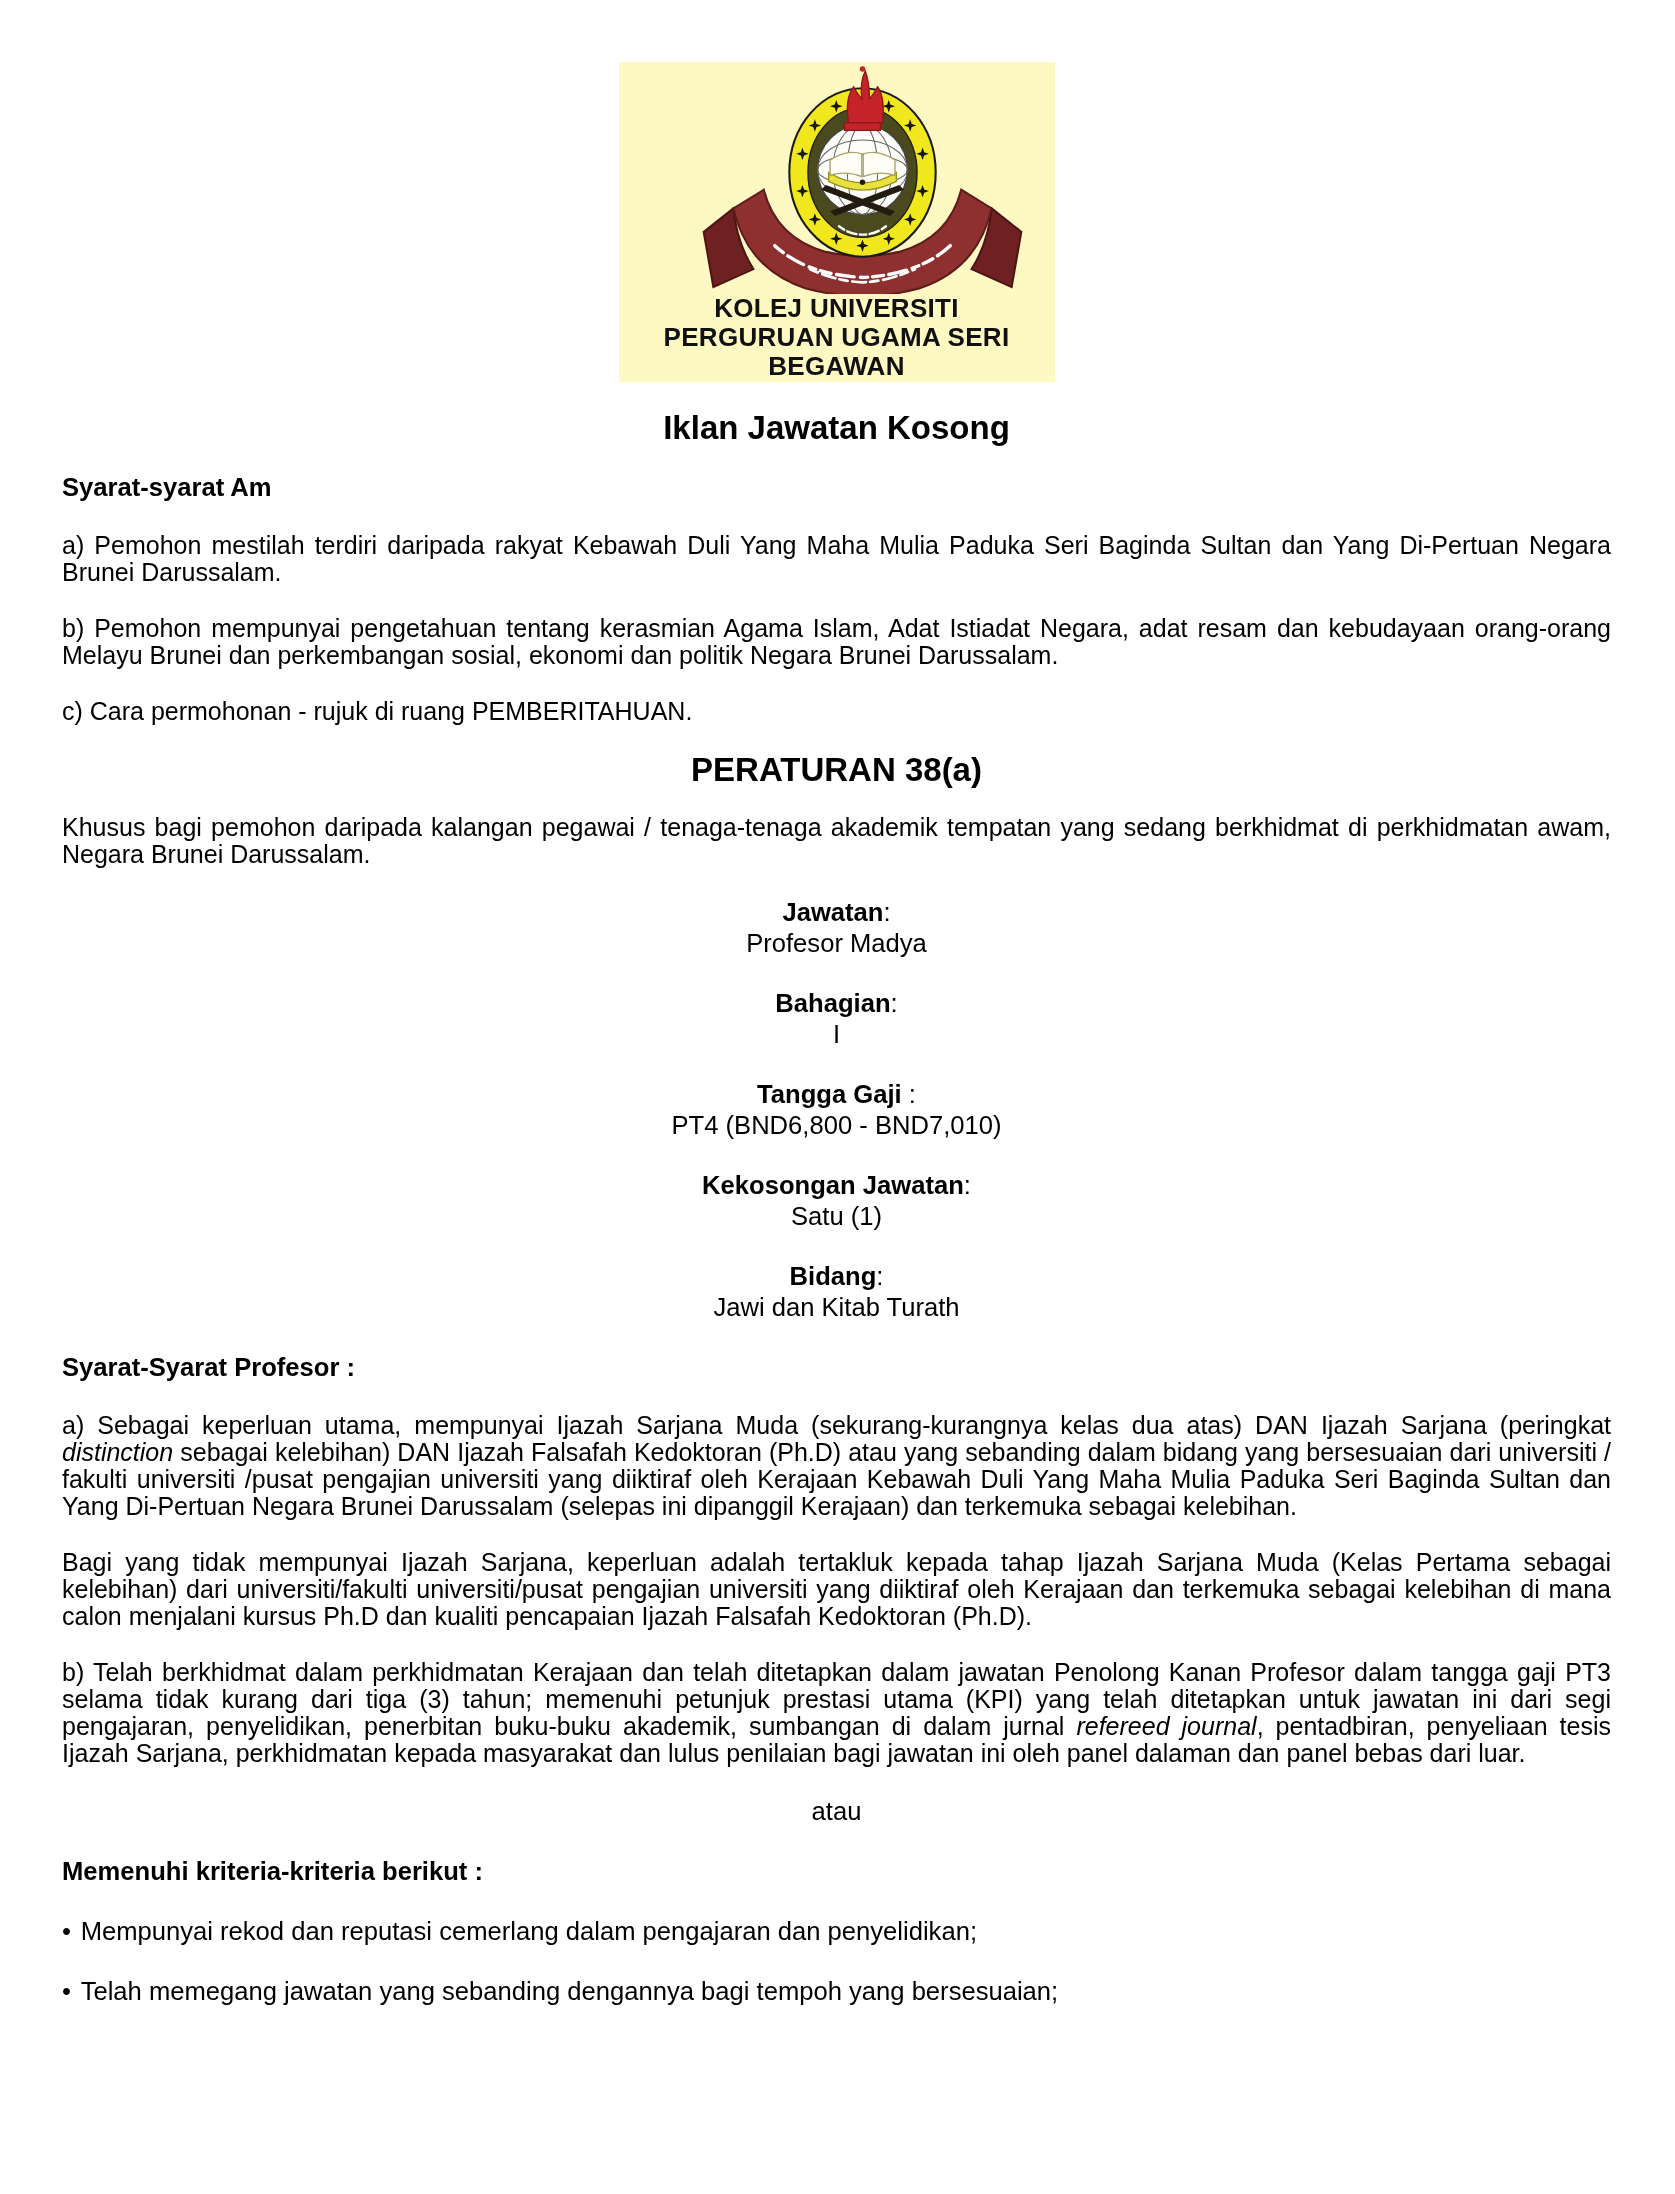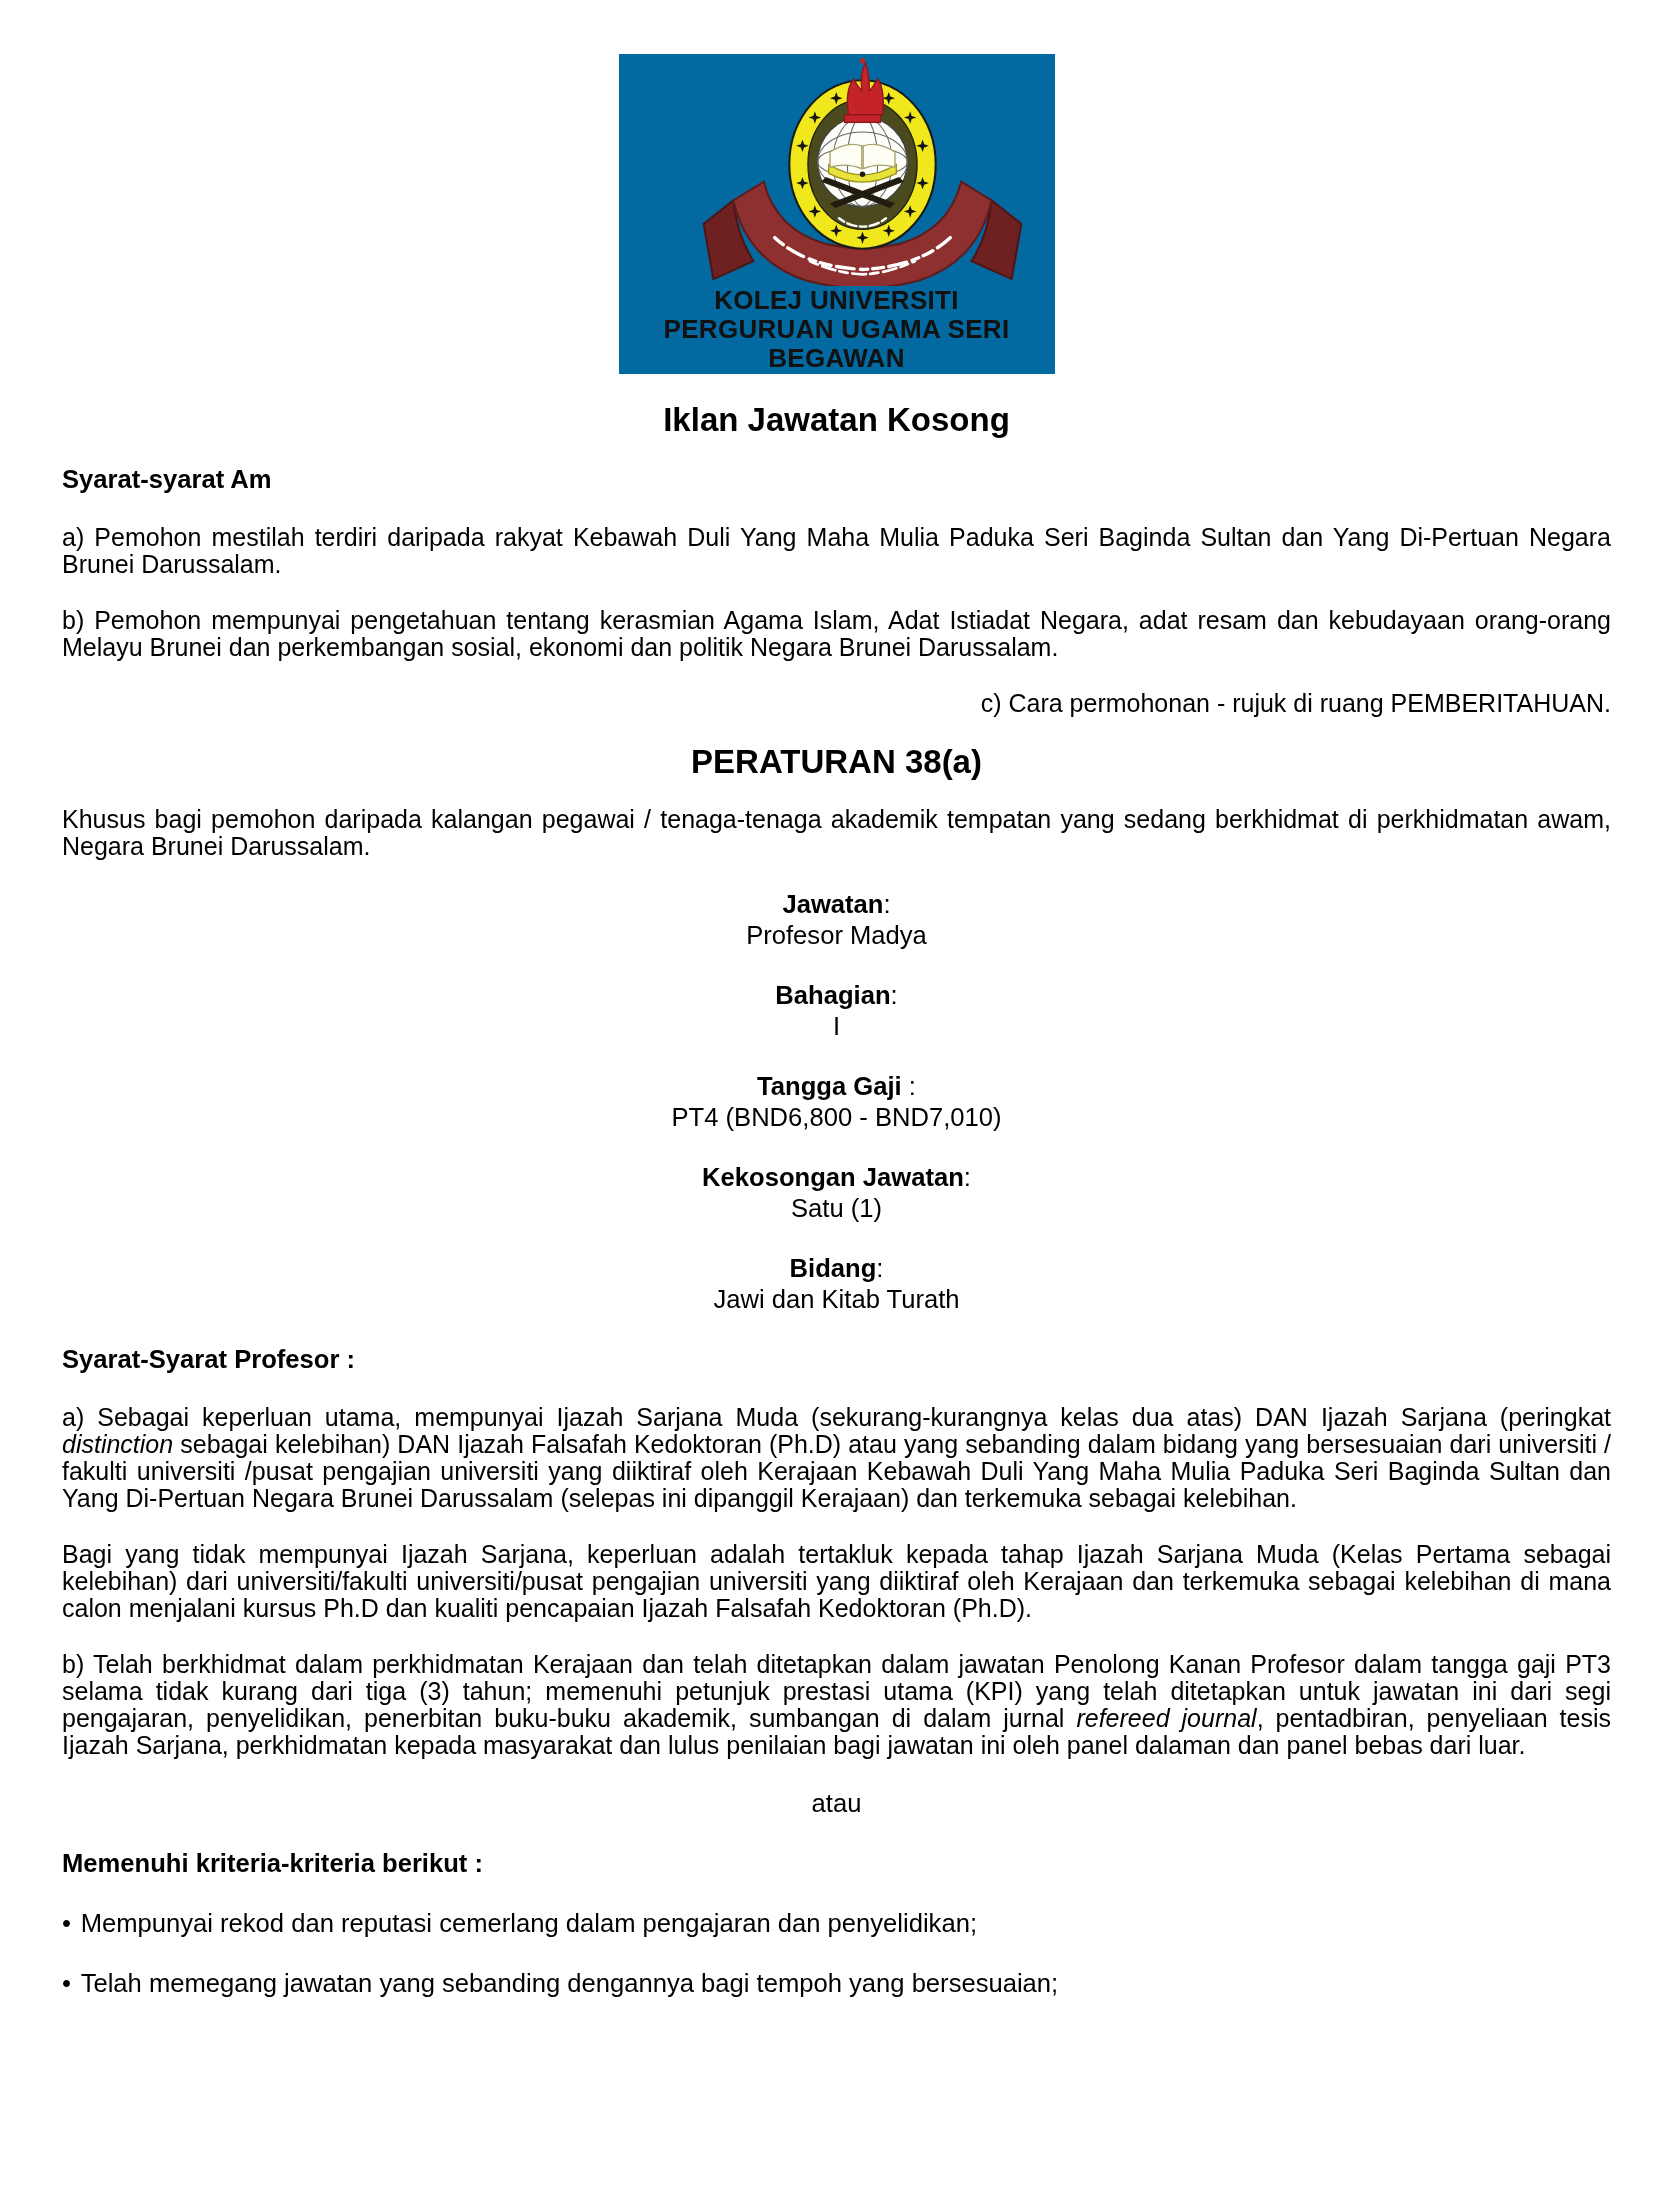--- a/index.html
+++ b/index.html
@@ -14,22 +14,22 @@
   .page {
     box-sizing: border-box;
     width: 1675px;
     height: 2194px;
     padding: 46px 64px 0 62px;
   }
   
   .logo-panel {
     width: 436px;
     height: 320px;
-    margin: 8px auto 30px auto;
-    background: #0369a1;
+    margin: 16px auto 30px auto;
+    background: #fef9c3;
     text-align: center;
   }
   .crest-svg { display: block; margin: 0 auto; }
   .org-name {
     font-weight: bold;
     font-size: 26px;
     line-height: 29px;
     letter-spacing: 0.3px;
     color: #111111;
     text-align: center;
@@ -49,21 +49,21 @@
     text-align: left;
     margin: 0 0 29px 0;
   }
   p.body {
     font-size: 25px;
     line-height: 27px;
     margin: 0 0 29px 0;
     text-align: justify;
     text-justify: inter-word;
   }
-  p.single { text-align: right; }
+  p.single { text-align: left; }
   .detail-group { margin: 0 0 29px 0; }
   .detail-label {
     font-size: 25.6px;
     line-height: 31px;
     text-align: center;
     margin: 0;
   }
   .detail-label .lbl { font-weight: bold; }
   .detail-value {
     font-size: 25.6px;

